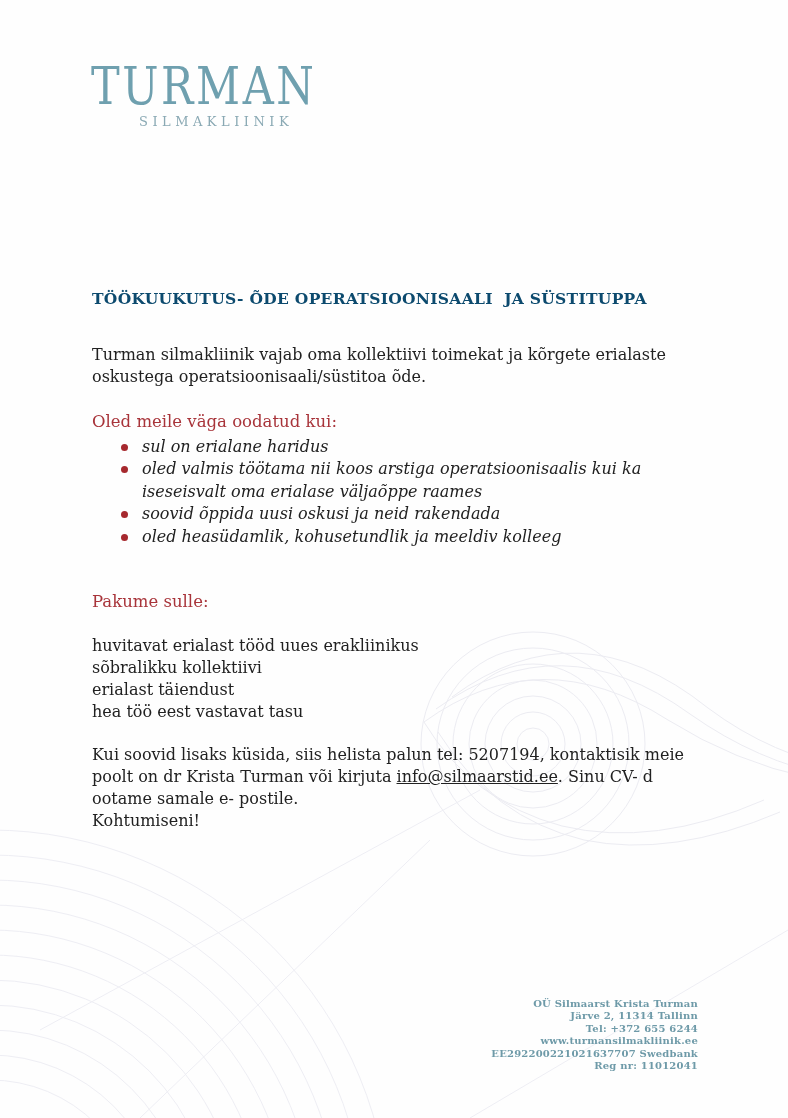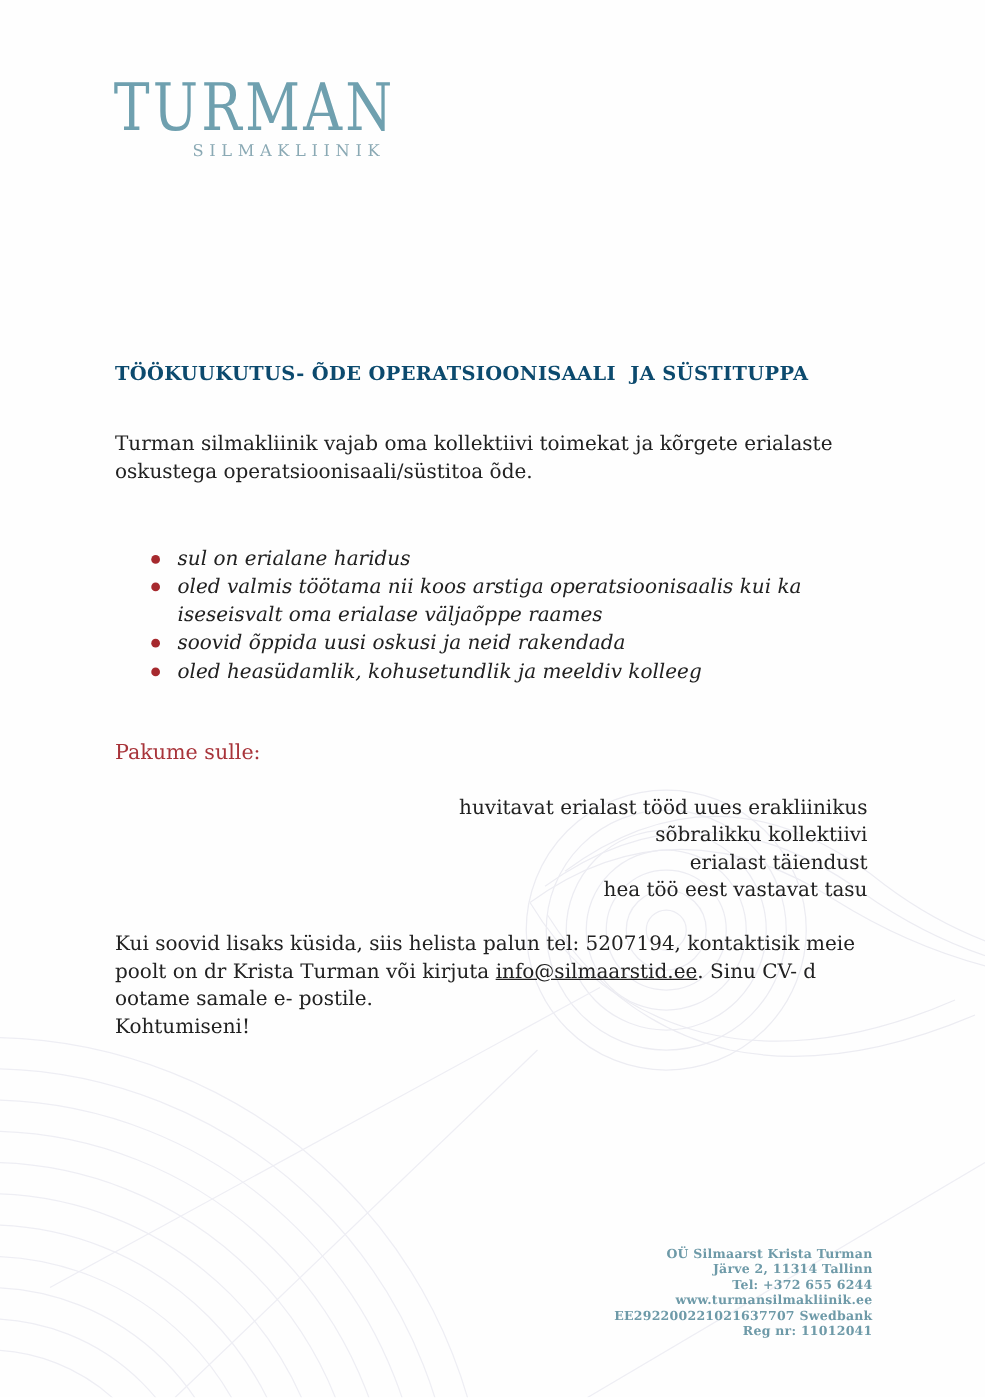--- a/index.html
+++ b/index.html
@@ -15,21 +15,21 @@
   .content{position:absolute;left:0;top:0;width:100%;height:100%;z-index:1;}
 
   .logo-wordmark{
     position:absolute;left:91px;top:60px;
     font-size:50px;line-height:1;font-weight:normal;
     color:#6fa0af;letter-spacing:3px;
     transform:scaleX(0.86) scaleY(1.05);transform-origin:left top;
   }
   .logo-subtitle{
     position:absolute;left:139px;top:115px;
-    font-size:13px;line-height:1;color:#8aa9b4;letter-spacing:4.5px;margin-left:15px;
+    font-size:13px;line-height:1;color:#8aa9b4;letter-spacing:4.5px;
   }
 
   .job-title{
     position:absolute;left:92px;top:289px;
     font-size:15.5px;font-weight:bold;color:#0c4a6e;
     letter-spacing:0.3px;white-space:pre-wrap;
   }
 
   .intro{
     position:absolute;left:92px;top:344px;width:602px;
@@ -49,21 +49,21 @@
     font-size:16px;line-height:22.4px;font-style:italic;
   }
   .expect-list li{position:relative;padding-left:50px;}
   .expect-list li::before{
     content:"";position:absolute;left:29px;top:8px;
     width:7px;height:7px;border-radius:50%;background:#a6292e;
   }
 
   .offer-list{
     position:absolute;left:92px;top:635px;width:602px;
-    font-size:16px;line-height:22.1px;text-align:right;
+    font-size:16px;line-height:22.1px;
   }
 
   .contact{
     position:absolute;left:92px;top:744px;width:606px;
     font-size:16px;line-height:22.1px;
   }
   .email{ text-decoration:underline; color:#212121; cursor:pointer; }
 
   .footer{
     position:absolute;right:90px;top:998px;
@@ -122,20 +122,21 @@
 
     <div>
       <div class="logo-wordmark">TURMAN</div>
       <div class="logo-subtitle">SILMAKLIINIK</div>
     </div>
 
     <div class="job-title">TÖÖKUUKUTUS- ÕDE OPERATSIOONISAALI  JA SÜSTITUPPA</div>
 
     <p class="intro" style="margin:0">Turman silmakliinik vajab oma kollektiivi toimekat ja kõrgete erialaste oskustega operatsioonisaali/süstitoa õde.</p>
 
+    <div class="sec-heading expect">Oled meile väga oodatud kui:</div>
 
     <ul class="expect-list">
       <li>sul on erialane haridus</li>
       <li>oled valmis töötama nii koos arstiga operatsioonisaalis kui ka iseseisvalt oma erialase väljaõppe raames</li>
       <li>soovid õppida uusi oskusi ja neid rakendada</li>
       <li>oled heasüdamlik, kohusetundlik ja meeldiv kolleeg</li>
     </ul>
 
     <div class="sec-heading offer">Pakume sulle:</div>
 

